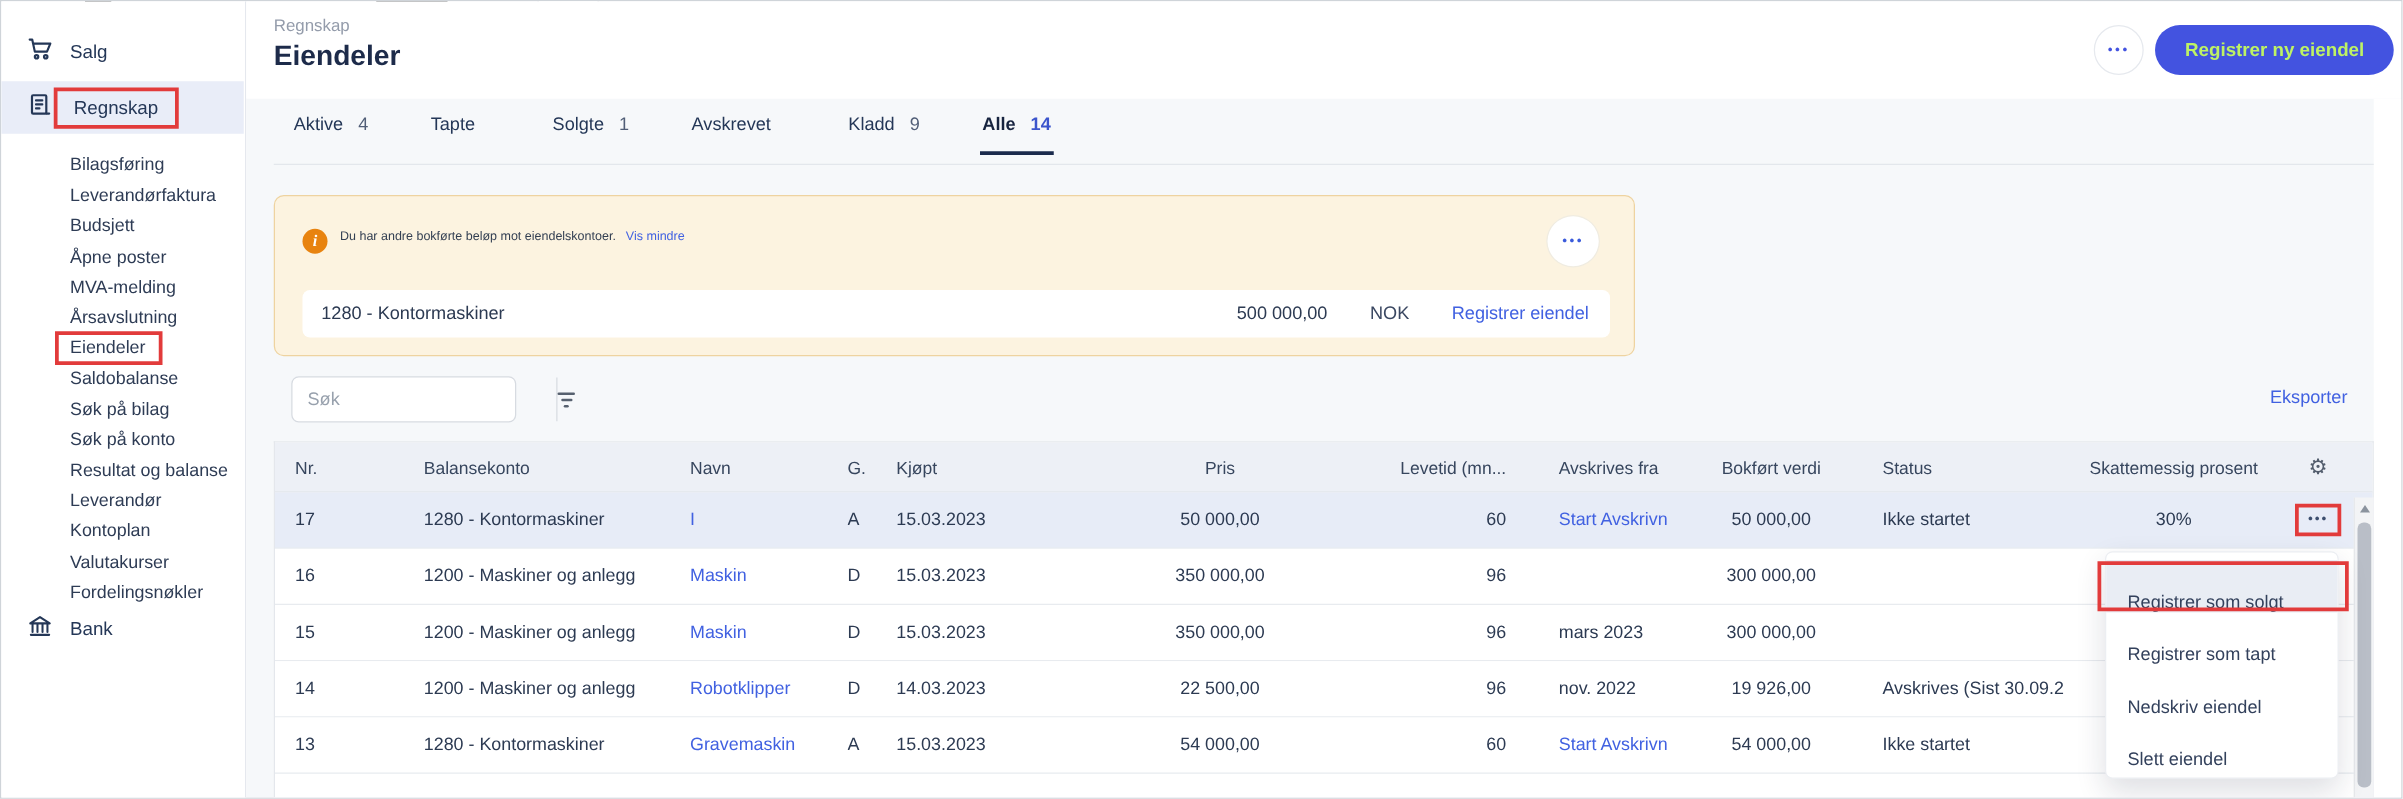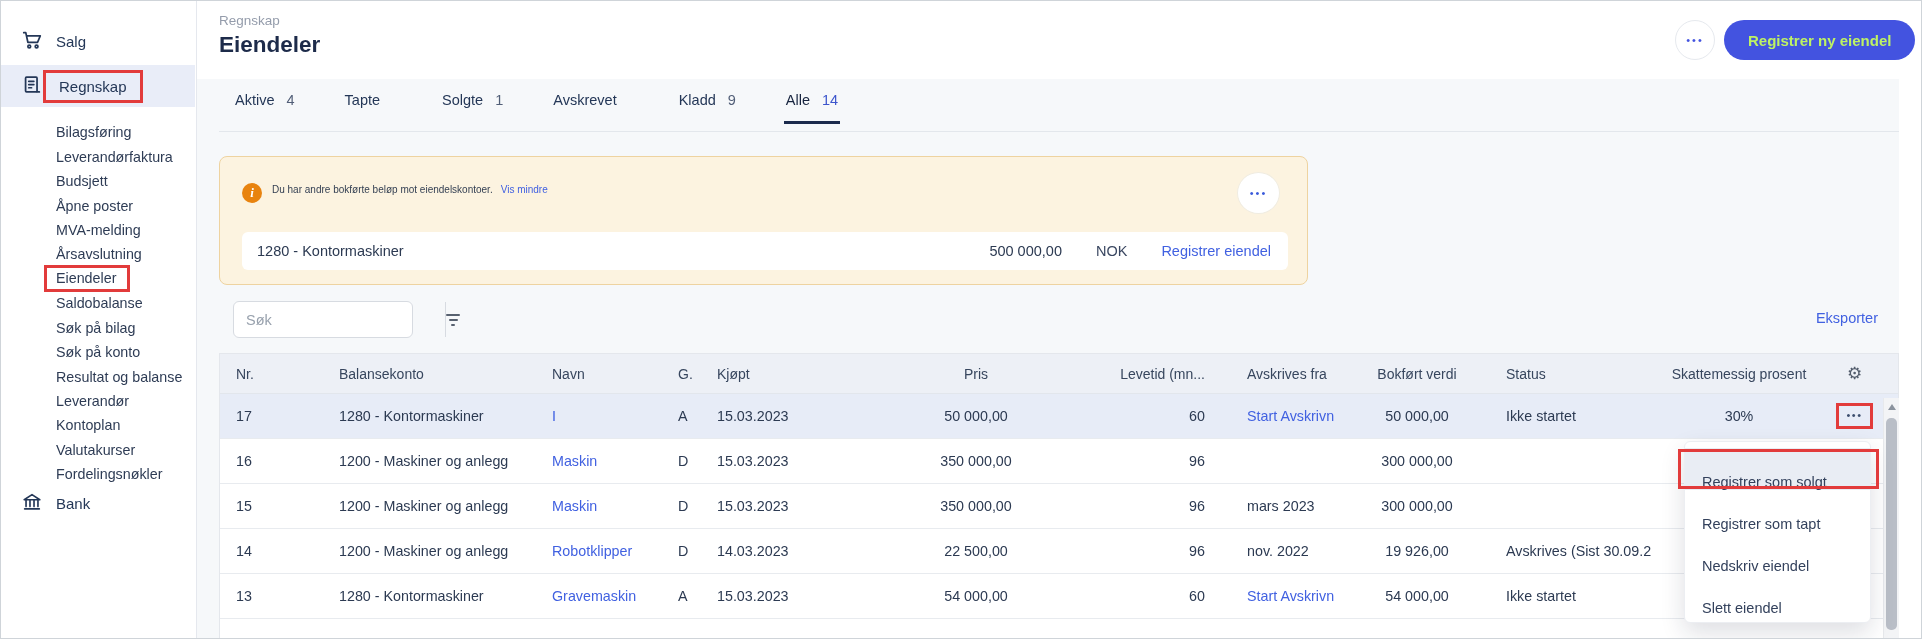--- a/index.html
+++ b/index.html
@@ -40,21 +40,21 @@
   .hdr-more{position:absolute;left:1478px;top:19px;width:40px;height:40px;border-radius:50%;background:#fff;border:1px solid #e6e9ee;color:var(--accent);font-size:11px;letter-spacing:2px;display:flex;align-items:center;justify-content:center;cursor:pointer}
   .hdr-btn{position:absolute;left:1527px;top:19px;height:40px;padding:0 24px;border:none;border-radius:20px;background:var(--accent);color:#bef264;font-size:15px;font-weight:700;cursor:pointer}
 
   .content{position:absolute;top:78px;left:0;right:0;bottom:0;background:var(--content-bg)}
   .right-margin{position:absolute;top:0;right:0;width:22px;bottom:0;background:#fff}
 
   
   .tabs{position:absolute;left:22px;top:0;width:1680px;height:53px;display:flex;align-items:flex-start;gap:46px;padding-left:14px;border-bottom:1px solid #e3e7ec}
   .tab{display:flex;gap:12px;align-items:center;height:45px;padding:0 2px;font-size:14.5px;color:var(--navy);cursor:pointer;border-bottom:3px solid transparent}
   .tab .cnt{color:#515e77}
-  .tab.active{border-bottom-color:var(--underline);font-weight:400;color:#17243f}
+  .tab.active{border-bottom-color:var(--underline);font-weight:700;color:#17243f}
   .tab.active .cnt{color:#3c55cc}
 
   
   .banner{position:absolute;left:22px;top:77px;width:1089px;height:129px;background:var(--banner-bg);border:1px solid var(--banner-border);border-radius:8px}
   .info-ic{position:absolute;left:22px;top:26px;width:20px;height:20px;border-radius:50%;background:var(--info);color:#fff;font:italic bold 13px "Liberation Serif",serif;display:flex;align-items:center;justify-content:center}
   .banner-msg{position:absolute;left:52px;top:27px;font-size:10px;color:#333f52}
   .banner-link{color:var(--link);cursor:pointer;margin-left:8px}
   .banner-more{position:absolute;left:1017px;top:15px;width:43px;height:42px;border-radius:50%;background:#fff;border:1px solid #f0ece1;color:#3b5bdb;font-size:11px;letter-spacing:2px;display:flex;align-items:center;justify-content:center;cursor:pointer}
   .banner-row{position:absolute;left:22px;top:75px;width:1046px;height:38px;background:#fff;border-radius:6px;display:flex;align-items:center;font-size:14.5px;color:#2c3a52}
   .banner-row .acct{margin-left:15px;flex:1}

